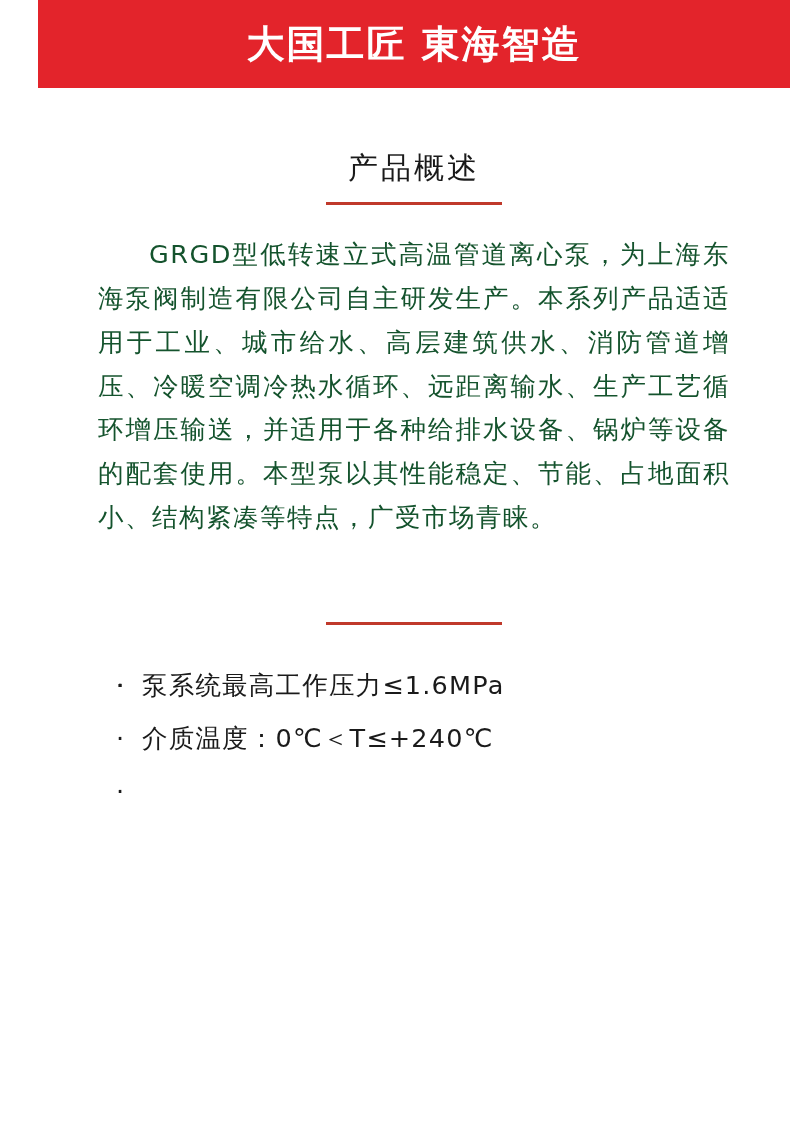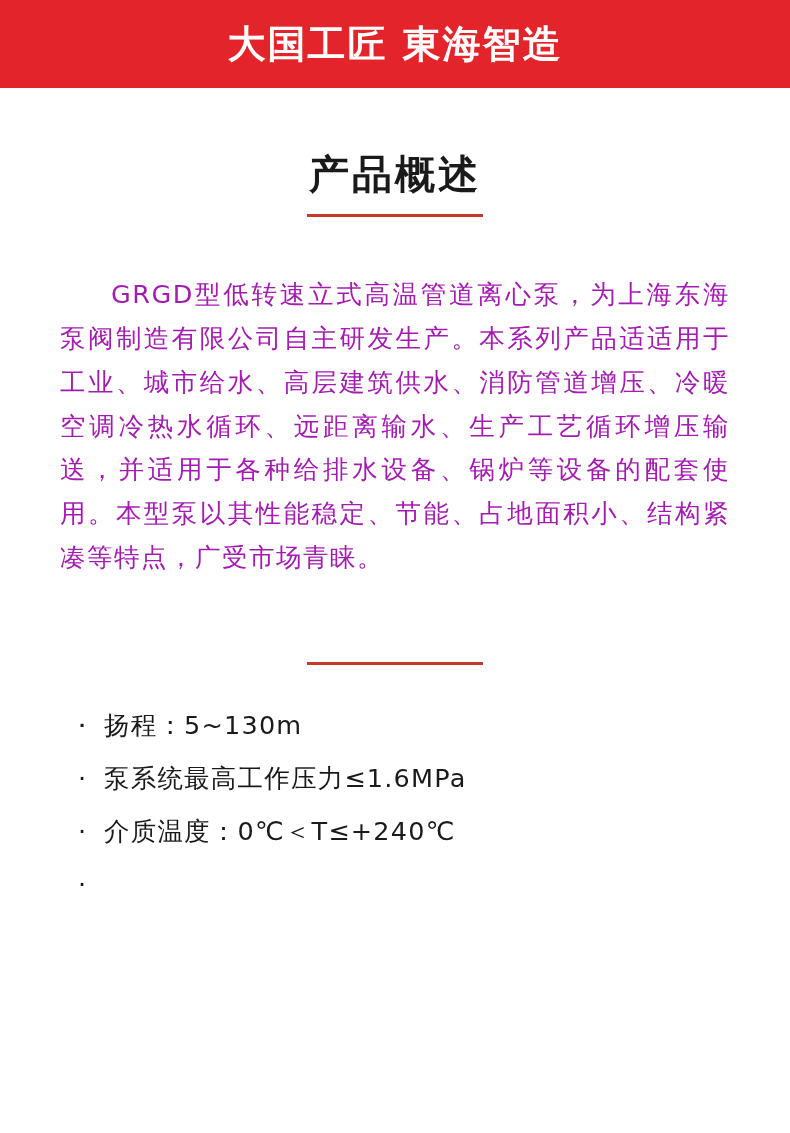--- a/index.html
+++ b/index.html
@@ -12,20 +12,21 @@
     background: #ffffff;
     font-family: "DejaVu Sans", "Liberation Sans", sans-serif;
     overflow: hidden;
     position: relative;
   }
   .page {
     width: 790px;
     height: 1072px;
     position: relative;
     box-sizing: border-box;
+    padding-left: 38px;
   }
   
   .banner {
     width: 100%;
     height: 88px;
     background: #e3242b;
     display: flex;
     align-items: center;
     justify-content: center;
     position: relative;
@@ -42,38 +43,38 @@
   
   .section {
     padding: 0 60px;
     box-sizing: border-box;
   }
   .section-heading-wrap {
     text-align: center;
   }
   .section-heading {
     display: inline-block;
-    font-size: 40px;
-    font-weight: bold;
+    font-size: 30px;
+    font-weight: normal;
     color: #1a1a1a;
     letter-spacing: 3px;
     line-height: 1.2;
     position: relative;
   }
   .heading-rule {
     width: 176px;
     height: 3px;
     background: #c0392b;
     margin: 16px auto 0 auto;
   }
   
   .overview-para {
-    margin: 56px 0 0 0;
+    margin: 28px 0 0 0;
     font-size: 25.5px;
-    color: #a21caf;
+    color: #14532d;
     line-height: 1.72;
     text-align: justify;
     text-align-last: left;
     text-indent: 2em;
     letter-spacing: 1.5px;
     word-break: break-all;
   }
   
   .spec-list {
     list-style: none;
@@ -124,21 +125,20 @@
   <div class="section">
     <div class="section-heading-wrap">
       <div class="heading-rule"></div>
     </div>
     <ul class="spec-list">
       <li>
         <span class="bullet">·</span>
       </li>
       <li>
         <span class="bullet">·</span>
-        <span>扬程：5~130m</span>
       </li>
       <li>
         <span class="bullet">·</span>
         <span>泵系统最高工作压力≤1.6MPa</span>
       </li>
       <li>
         <span class="bullet">·</span>
         <span>介质温度：0℃＜T≤+240℃</span>
       </li>
       <li>

